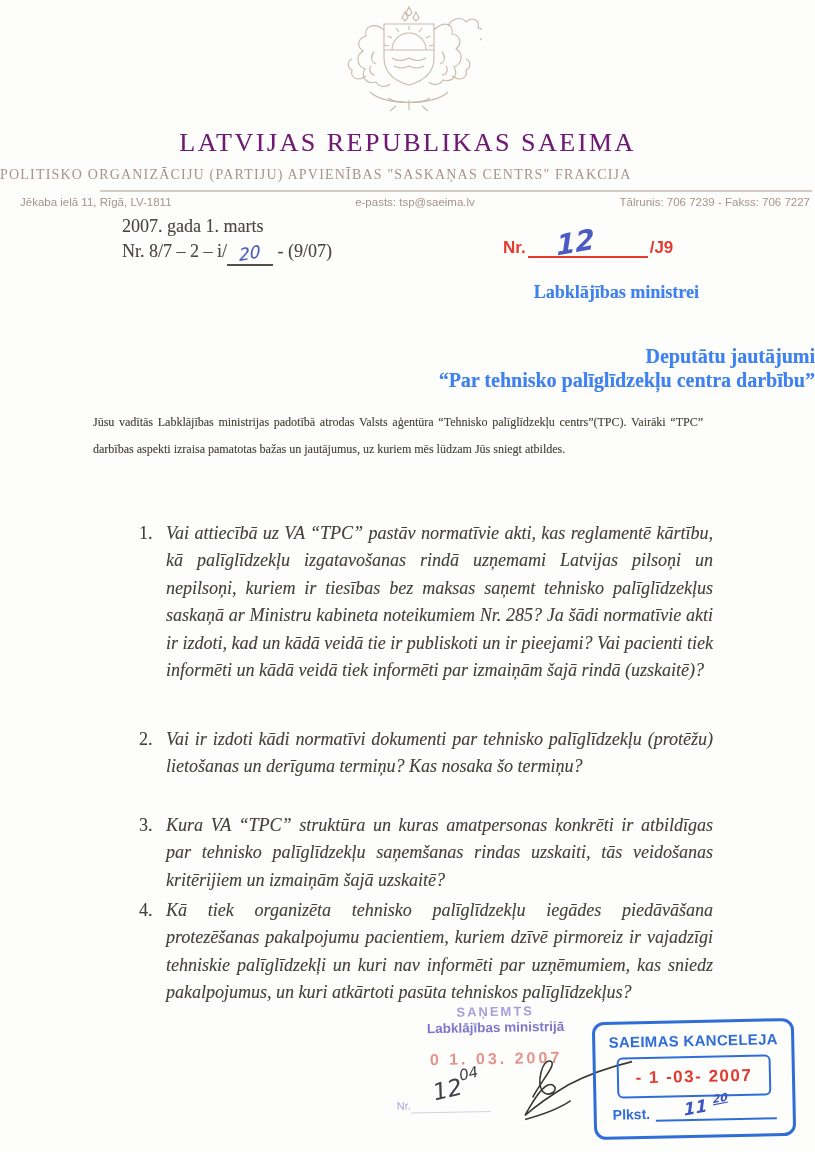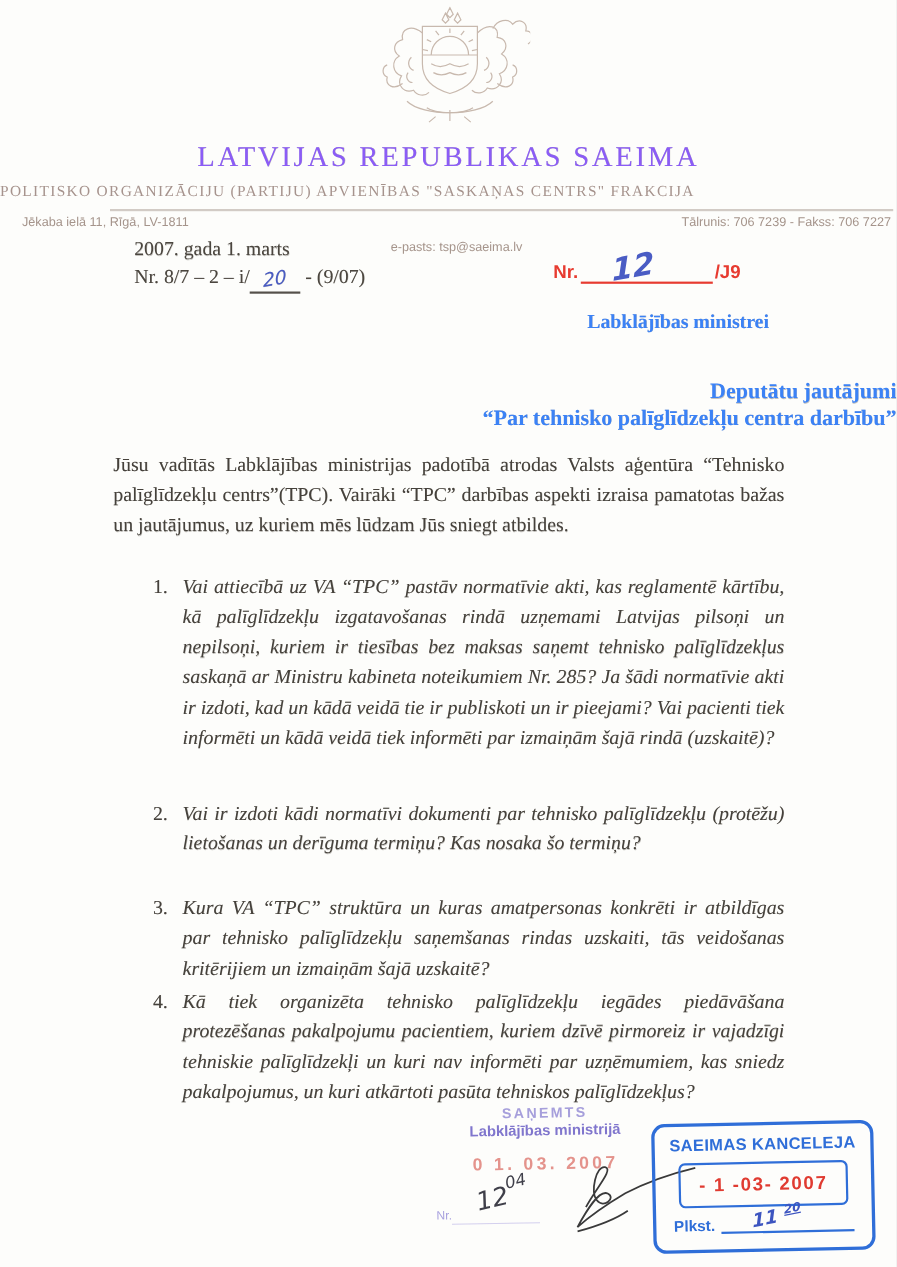--- a/index.html
+++ b/index.html
@@ -6,33 +6,33 @@
   html,body { background:#e8e8e8; }
   .page {
     position:relative; width:815px; height:1152px; margin:0 auto;
     background:#fdfdfb; overflow:hidden;
     font-family:"Liberation Serif", serif; color:#45413b;
   }
   
   .coa { position:absolute; left:336px; top:6px; }
   .h-title {
     position:absolute; top:128px; left:0; width:100%; text-align:center;
-    font-size:26px; letter-spacing:2.5px; color:#8b5cf6; font-weight:normal;
+    font-size:26px; letter-spacing:2.5px; color:#701a75; font-weight:normal;
   }
   .h-sub {
     position:absolute; top:167px; left:0; width:100%; 
     font-size:14px; letter-spacing:1.2px; color:#a6938d;
   }
   .h-rule { position:absolute; top:190px; left:100px; right:3px; border-top:2px solid #d2cbc5; }
   .addr-row {
     position:absolute; top:196px; left:20px; right:5px;
     display:flex; justify-content:space-between;
     font-family:"Liberation Sans", sans-serif; font-size:11.5px; color:#a5948b;
   }
-  .addr-row .mid { position:absolute; left:0; width:100%; text-align:center;margin-top:23px; }
+  .addr-row .mid { position:absolute; left:0; width:100%; text-align:center; }
   .addr-row .right { margin-left:auto; }
   .addr-row span { position:relative; }
   
   .meta { position:absolute; left:122px; top:214px; font-size:18px; line-height:25px; color:#4b463f; }
   .hand-slot { display:inline-block; width:46px; border-bottom:2px solid #55504a; text-align:center; vertical-align:baseline; }
   .hand-ink {
     display:inline-block; color:#4a5cc4; font-style:italic;
     font-family:"DejaVu Sans", sans-serif; transform:rotate(-10deg) skewX(-8deg);
   }
   .hand-slot .hand-ink { font-size:17px; position:relative; top:2px; }
@@ -42,22 +42,22 @@
   .sr-line { margin-top:7px; font-size:17px; font-weight:bold; display:flex; align-items:flex-end; }
   .sr-underline { width:120px; border-bottom:2.5px solid #e73b30; position:relative; height:20px; margin:0 2px; }
   .sr-underline .hand-ink { position:absolute; left:28px; top:-12px; font-size:28px; }
   
   .addressee { position:absolute; top:281px; right:116px; text-align:left;
     font-weight:bold; font-size:18px; line-height:23.5px; color:#3b82f6; }
   .doc-title { position:absolute; top:345px; left:0; width:100%; text-align:right;
     font-weight:bold; font-size:20px; line-height:23.5px; color:#3b82f6; }
   
   .soft { text-shadow:0.3px 0.3px 0.5px rgba(90,84,74,0.35); }
-  .intro { position:absolute; left:103px; top:409px; width:610px;
-    text-align:justify; font-size:18px; line-height:27.4px; }
+  .intro { position:absolute; left:93px; top:409px; width:610px;
+    text-align:justify; font-size:12px; line-height:27.4px; }
   .q { position:absolute; left:139px; width:574px; display:flex; font-size:18px; line-height:27.4px; }
   .q-num { width:27px; flex:none; }
   .q-text { flex:1; text-align:justify;font-style:italic; }
   .q1 { top:520px; } .q2 { top:726px; } .q3 { top:812px; } .q4 { top:897px; }
   
   .stamp-recv { position:absolute; left:396px; top:1004px; width:200px; text-align:center;
     font-family:"Liberation Sans", sans-serif; transform:rotate(-1deg); }
   .rv1 { color:#9188d4; font-weight:bold; font-size:13px; letter-spacing:2px; opacity:.8; }
   .rv2 { color:#8076cd; font-weight:bold; font-size:13.5px; margin-top:1px; }
   .rv-date { margin-top:15px; color:#e28880; font-weight:bold; font-size:16px; letter-spacing:3px; opacity:.9; }

